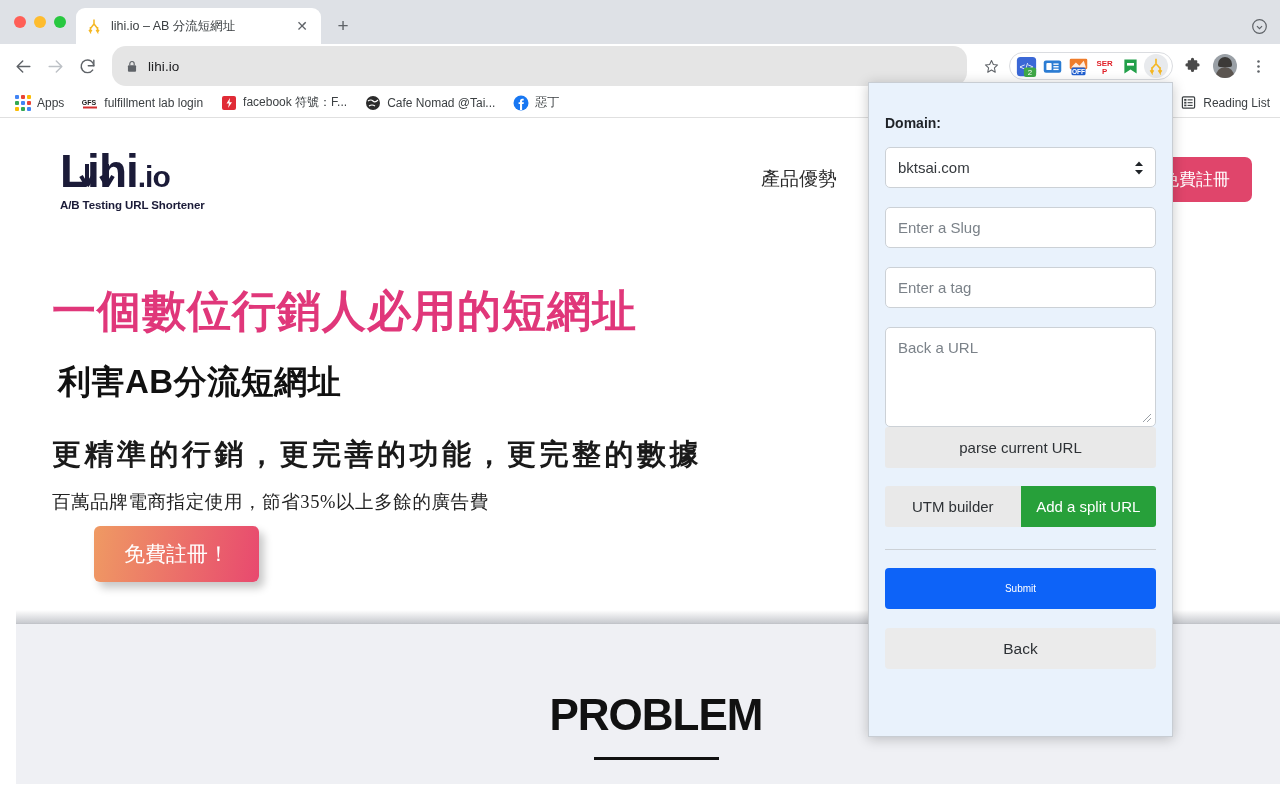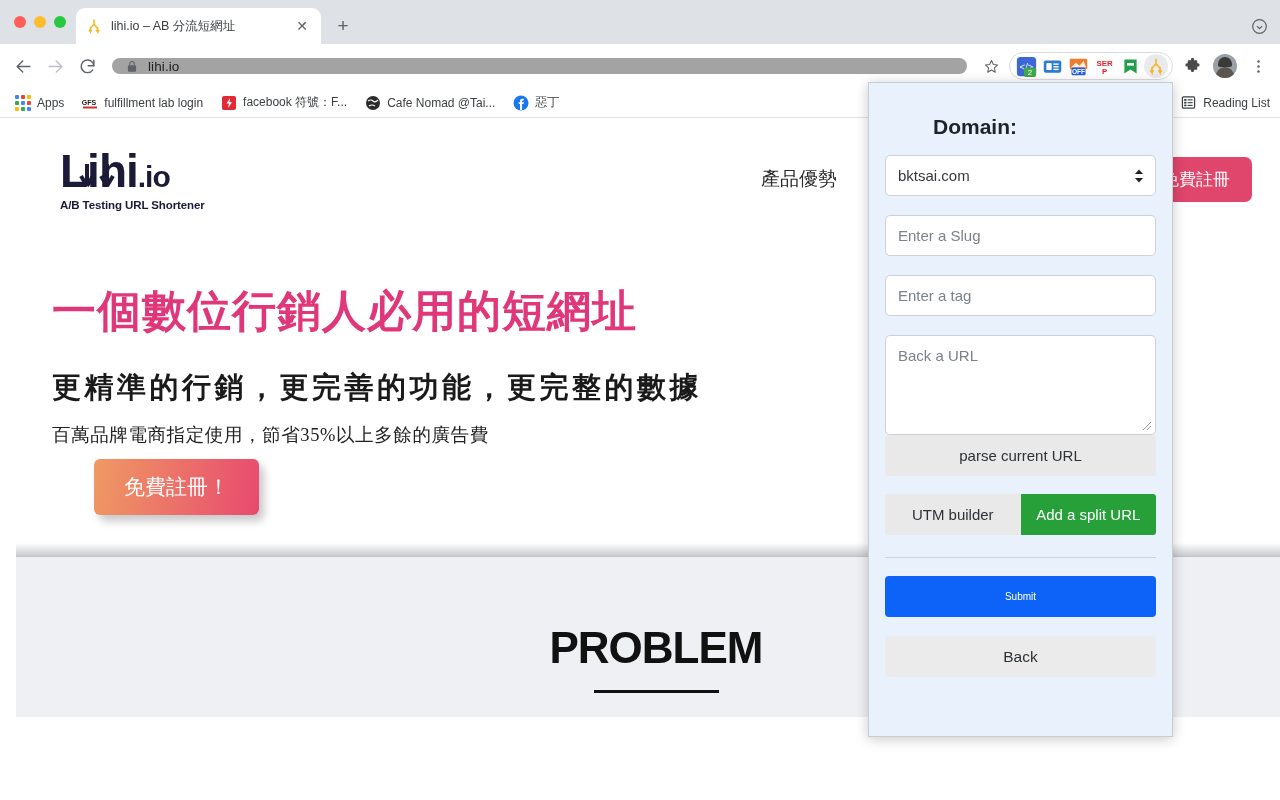--- a/index.html
+++ b/index.html
@@ -55,21 +55,21 @@
   .toolbar {
     height: 44px; background: #ffffff;
     display: flex; align-items: center; padding: 0 8px; gap: 2px;
   }
   .navbtn {
     width: 30px; height: 30px; border-radius: 50%;
     display: flex; align-items: center; justify-content: center;
     color: #5f6368; flex: 0 0 30px;
   }
   .omnibox {
-    flex: 1; height: 16px; background: #a3a3a3;
+    flex: 1; height: 40px; background: #e5e5e5;
     border-radius: 14px; display: flex; align-items: center;
     padding: 0 14px; gap: 10px; margin: 0 8px;
   }
   .omnibox-url { font-size: 13.5px; color: #202124; letter-spacing: .1px; }
   .star-btn {
     width: 28px; height: 28px; display: flex; align-items: center;
     justify-content: center; color: #5f6368; flex: 0 0 28px;
   }
   .ext-group {
     display: flex; align-items: center; gap: 2px;
@@ -210,21 +210,21 @@
   .popup {
     position: absolute; left: 868px; top: 82px;
     width: 305px; height: 655px;
     background: #e9f2fc;
     border: 1px solid #c8cdd3;
     box-shadow: 0 2px 12px rgba(0,0,0,0.22);
     padding: 32px 16px 0 16px;
     z-index: 40;
   }
   .popup-label {
-    font-size: 21px; font-weight: 700; color: #1f2328; margin-bottom: 16px; margin-left: 48px;
+    font-size: 14px; font-weight: 700; color: #1f2328; margin-bottom: 16px;
   }
   .pp-select {
     width: 100%; height: 41px; background: #ffffff;
     border: 1px solid #ccd1d6; border-radius: 5px;
     display: flex; align-items: center; padding: 0 12px;
     font-size: 15px; color: #35393d; position: relative;
   }
   .pp-select .spin {
     position: absolute; right: 11px; top: 50%; transform: translateY(-50%);
     display: flex; flex-direction: column; gap: 2px; color: #1f2328;
@@ -476,20 +476,21 @@
       <div class="nav-links">
         <a class="nav-link">產品優勢</a>
         <a class="nav-link">使用者見證</a>
         <a class="nav-link">服務價格</a>
         <div class="nav-cta">免費註冊</div>
       </div>
     </div>
 
     <div class="hero">
       <h1 class="hero-h1">一個數位行銷人必用的短網址</h1>
+      <h2 class="hero-h2">利害AB分流短網址</h2>
       <div class="hero-h3">更精準的行銷，更完善的功能，更完整的數據</div>
       <div class="hero-p">百萬品牌電商指定使用，節省35%以上多餘的廣告費</div>
       <div class="hero-btn">免費註冊！</div>
     </div>
 
     <div class="section-divider"></div>
 
     <div class="problem-section">
       <div class="problem-title">PROBLEM</div>
       <div class="problem-rule"></div>

